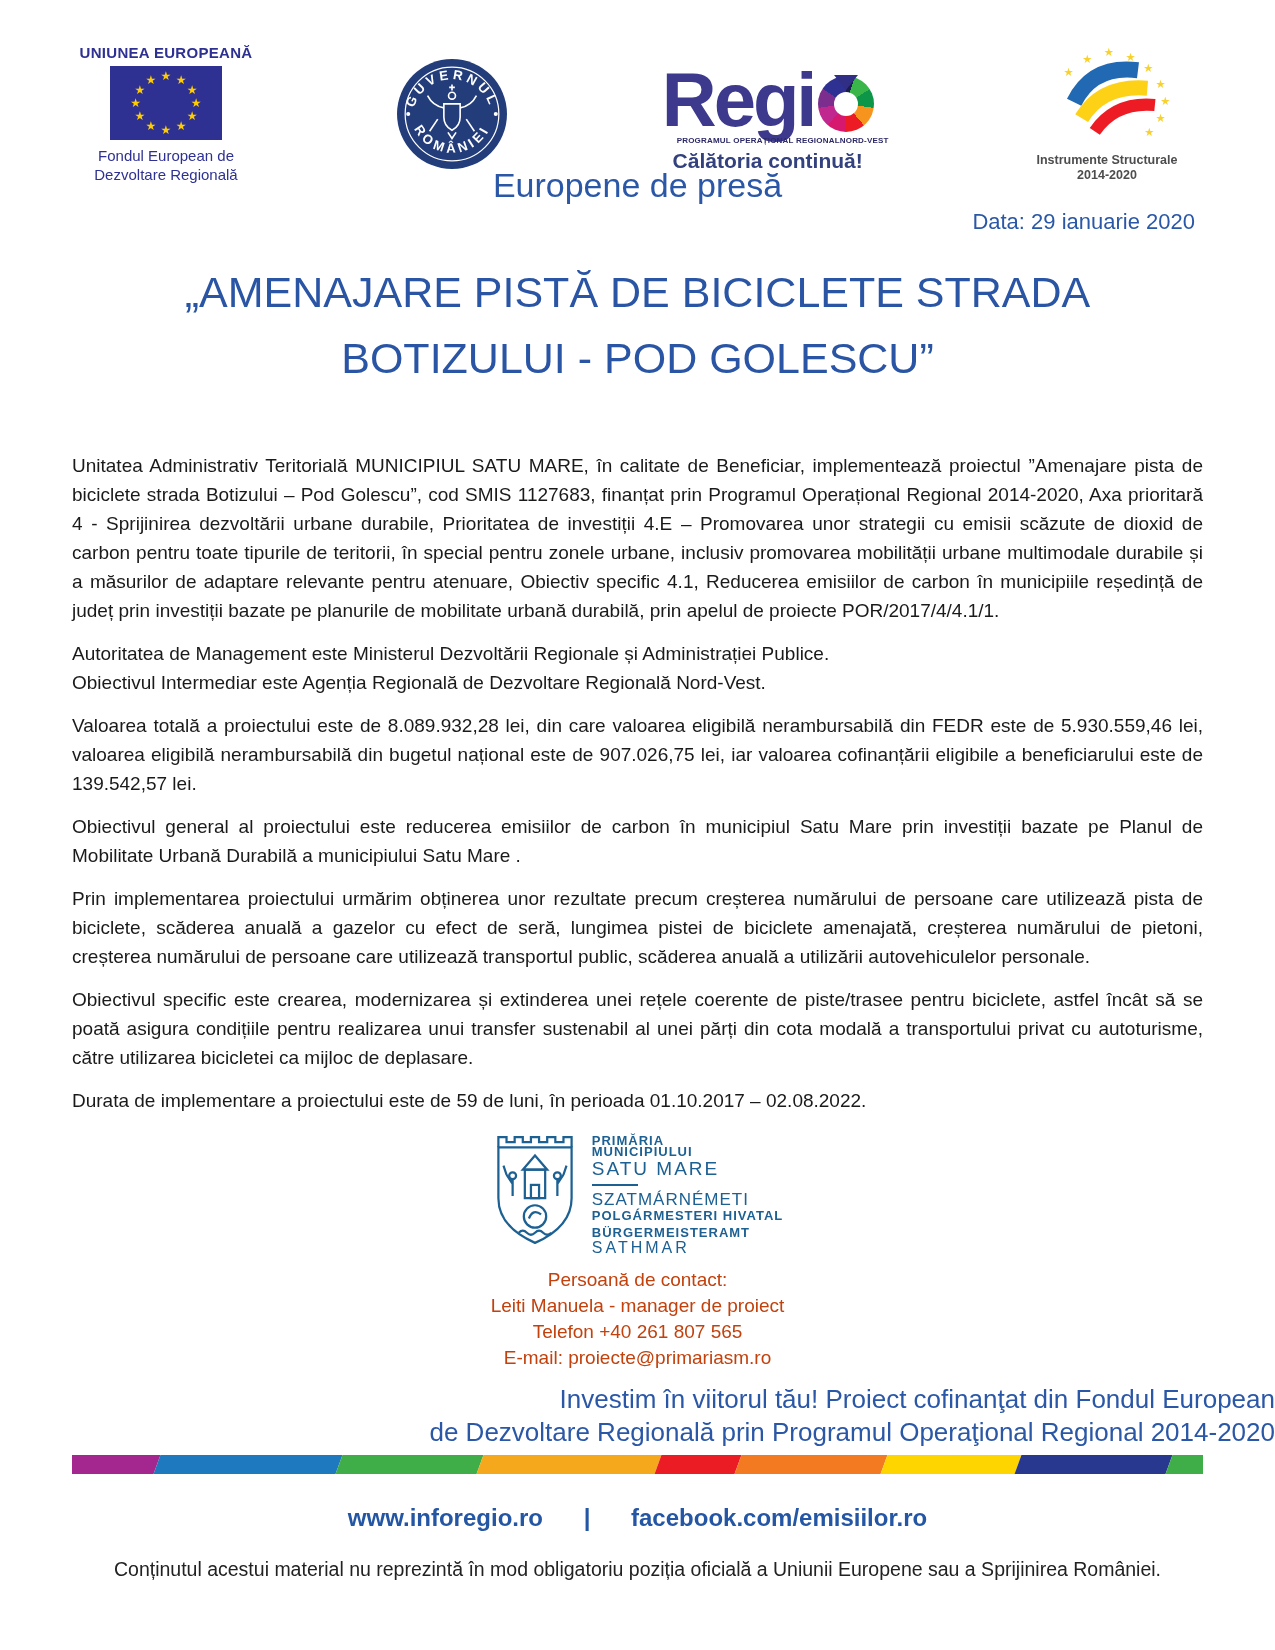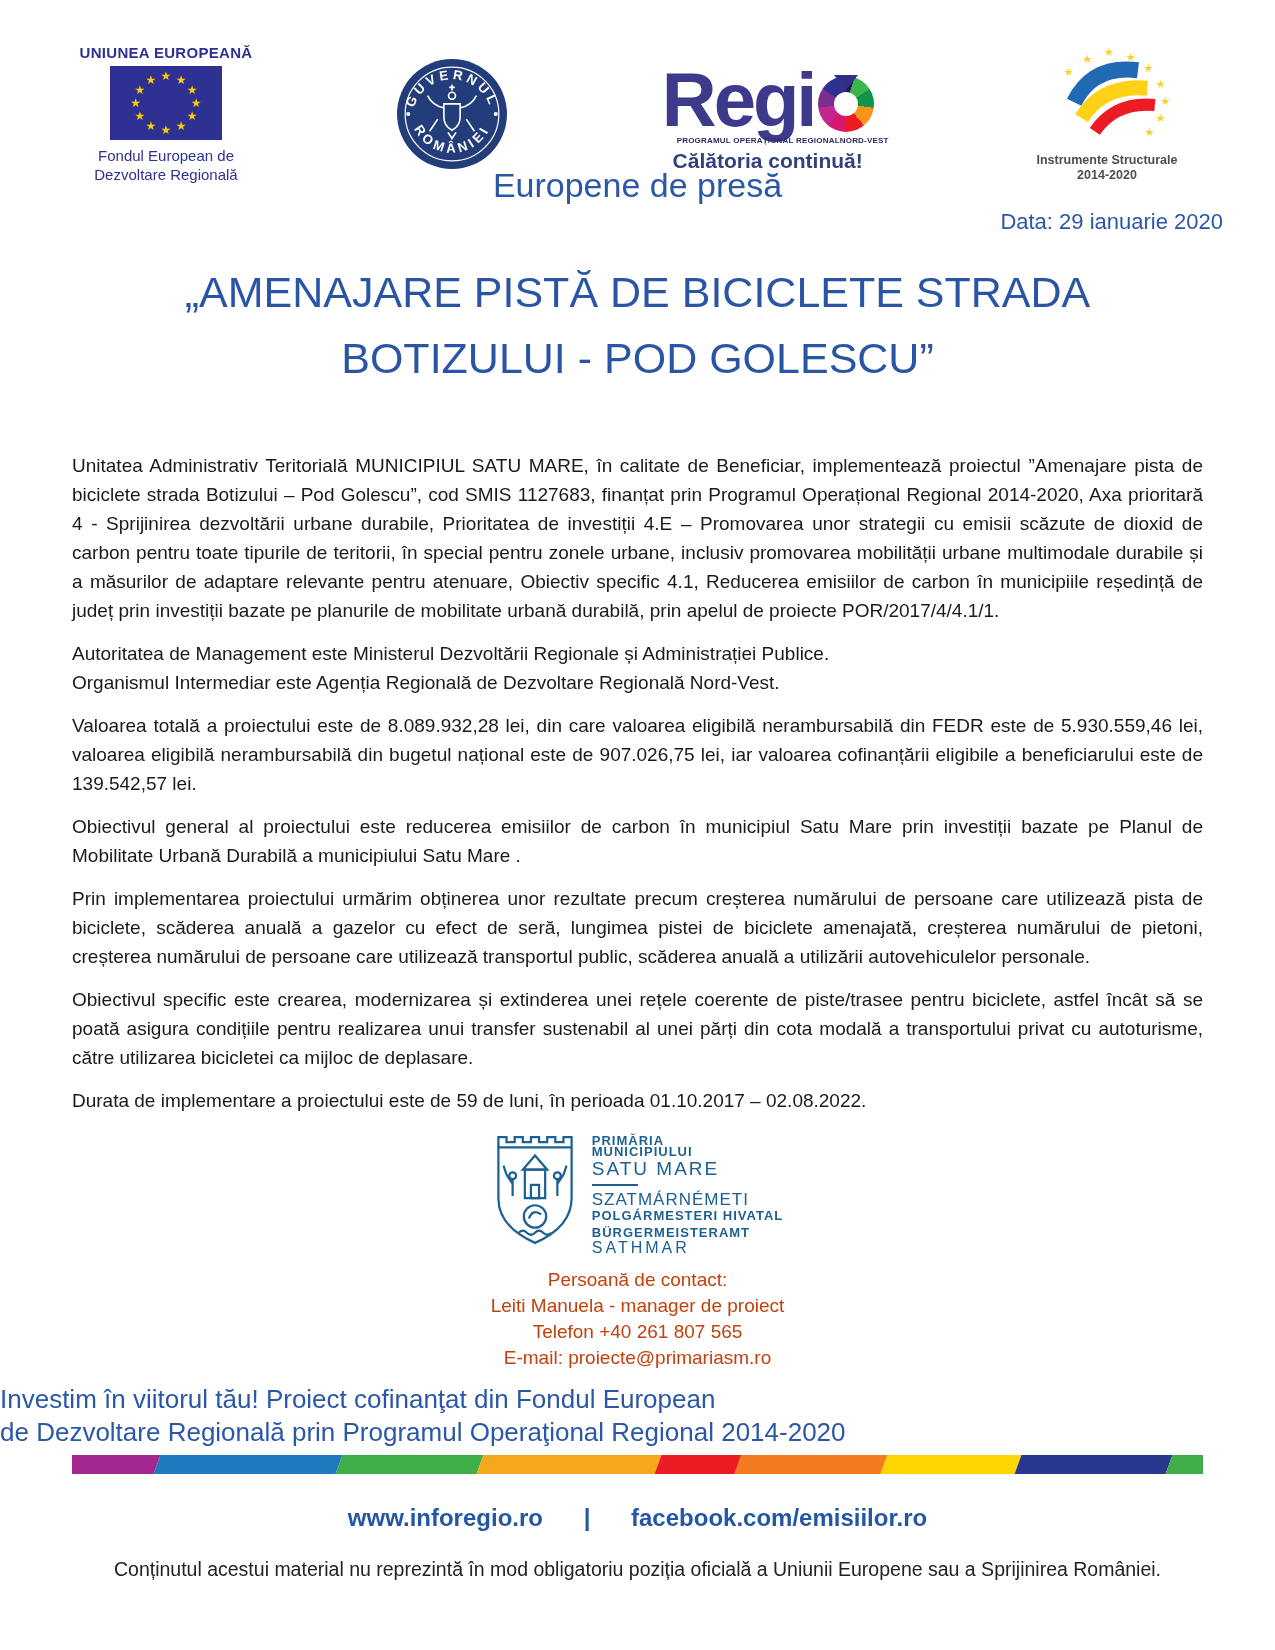--- a/index.html
+++ b/index.html
@@ -40,21 +40,21 @@
   .regio-sub { display:flex; justify-content:flex-end; margin:2px 4px 0 4px;
     font-size:8px; font-weight:bold; color:#2d2a66; letter-spacing:0.2px; }
   .regio-tagline { font-size:21px; color:#33417e; font-weight:bold; margin-top:4px; }
 
   .is-logo { width:160px; text-align:center; }
   .is-logo svg { width:150px; height:108px; display:block; margin:0 auto; }
   .is-caption { font-size:12.5px; font-weight:bold; color:#4d4d4f; line-height:15px; margin-top:1px; }
 
   
   .press-heading { text-align:center; color:#2b57a7; font-size:34px; margin-top:14px; }
-  .press-date { text-align:right; padding-right:52px; color:#2b57a7; font-size:22px; margin-top:4px; }
+  .press-date { text-align:right; padding-right:80px; color:#2b57a7; font-size:22px; margin-top:4px; }
   .press-title { text-align:center; color:#2a55a4; font-size:43px; font-weight:normal;
                  line-height:66px; margin-top:24px; letter-spacing:0px; }
 
   
   .body-text { margin:60px 72px 0 72px; font-size:19px; line-height:29px; text-align:justify; }
   .body-text p { margin:0 0 14px 0; }
   .body-text p:last-child { margin-bottom:0; }
 
   
   .city-logo { margin-top:14px; display:flex; justify-content:center; align-items:flex-start; gap:14px; height:124px; }
@@ -65,21 +65,21 @@
   .ct-rule  { width:46px; height:2px; background:#1d6092; margin:4px 0 4px 0; }
   .ct-big2  { font-size:17px; letter-spacing:1px; line-height:20px; }
   .ct-gap   { height:6px; }
   .ct-big3  { font-size:16px; letter-spacing:3px; line-height:19px; }
 
   
   .contact { text-align:center; font-size:19px; line-height:26px; margin-top:14px; color:#c2410c; }
   .contact .email { cursor:pointer; }
 
   
-  .invest { text-align:left; color:#2b57a7; font-size:26px; line-height:33px; margin-top:12px; }
+  .invest { text-align:right; color:#2b57a7; font-size:26px; line-height:33px; margin-top:12px; }
   .stripe { margin:6px 72px 0 72px; height:19px; display:flex; overflow:hidden; }
   .stripe-seg { transform:skewX(-20deg); }
   .stripe-seg:first-child { margin-left:-10px; }
   .stripe-seg:last-child { margin-right:-10px; }
   .links { text-align:center; margin-top:30px; font-size:24px; font-weight:bold; color:#2456a4; }
   .links .link { cursor:pointer; }
   .links .sep { margin:0 34px; }
   .disclaimer { text-align:center; font-size:19.5px; color:#222222; margin-top:26px; }
 </style>
 </head>
@@ -180,21 +180,21 @@
 
   <h1 class="press-title">
     <span>„AMENAJARE PISTĂ DE BICICLETE STRADA</span><br>
     <span>BOTIZULUI - POD GOLESCU”</span>
   </h1>
 
   <main class="body-text">
     <p>Unitatea Administrativ Teritorială MUNICIPIUL SATU MARE, în calitate de Beneficiar, implementează proiectul ”Amenajare pista de biciclete strada Botizului – Pod Golescu”, cod SMIS 1127683, finanțat prin Programul Operațional Regional 2014-2020, Axa prioritară 4 - Sprijinirea dezvoltării urbane durabile, Prioritatea de investiții 4.E – Promovarea unor strategii cu emisii scăzute de dioxid de carbon pentru toate tipurile de teritorii, în special pentru zonele urbane, inclusiv promovarea  mobilității urbane multimodale durabile și a măsurilor  de adaptare relevante pentru  atenuare, Obiectiv specific 4.1, Reducerea emisiilor de carbon în municipiile reședință de județ prin investiții bazate pe planurile de mobilitate urbană durabilă, prin apelul de proiecte POR/2017/4/4.1/1.</p>
     <p>
       <span>Autoritatea de Management este Ministerul Dezvoltării Regionale și Administrației Publice.</span><br>
-      <span>Organismul Intermediar este Agenția Regională de Dezvoltare Regională Nord-Vest.</span>
+      <span>Obiectivul Intermediar este Agenția Regională de Dezvoltare Regională Nord-Vest.</span>
     </p>
     <p>Valoarea totală a proiectului este de 8.089.932,28 lei, din care valoarea eligibilă nerambursabilă din FEDR este de 5.930.559,46 lei, valoarea eligibilă nerambursabilă din bugetul național este de 907.026,75 lei, iar valoarea cofinanțării eligibile a beneficiarului este de 139.542,57 lei.</p>
     <p>Obiectivul general al proiectului este reducerea emisiilor de carbon în municipiul Satu Mare prin investiții bazate pe Planul de Mobilitate Urbană Durabilă a municipiului Satu Mare .</p>
     <p>Prin implementarea proiectului urmărim obținerea unor  rezultate precum creșterea numărului de persoane care utilizează pista de biciclete, scăderea anuală a gazelor cu efect de seră, lungimea pistei de biciclete amenajată, creșterea numărului de pietoni,  creșterea numărului de persoane care utilizează transportul public,   scăderea anuală  a utilizării  autovehiculelor personale.</p>
     <p>Obiectivul specific este  crearea, modernizarea și extinderea unei rețele  coerente de piste/trasee pentru biciclete, astfel încât să se poată asigura condițiile pentru realizarea unui transfer sustenabil al unei părți din cota modală a transportului privat cu autoturisme, către utilizarea  bicicletei ca mijloc de deplasare.</p>
     <p>Durata de implementare a proiectului este de 59 de luni, în perioada 01.10.2017 – 02.08.2022.</p>
   </main>
 
   <div class="city-logo">
     <div class="city-crest">

